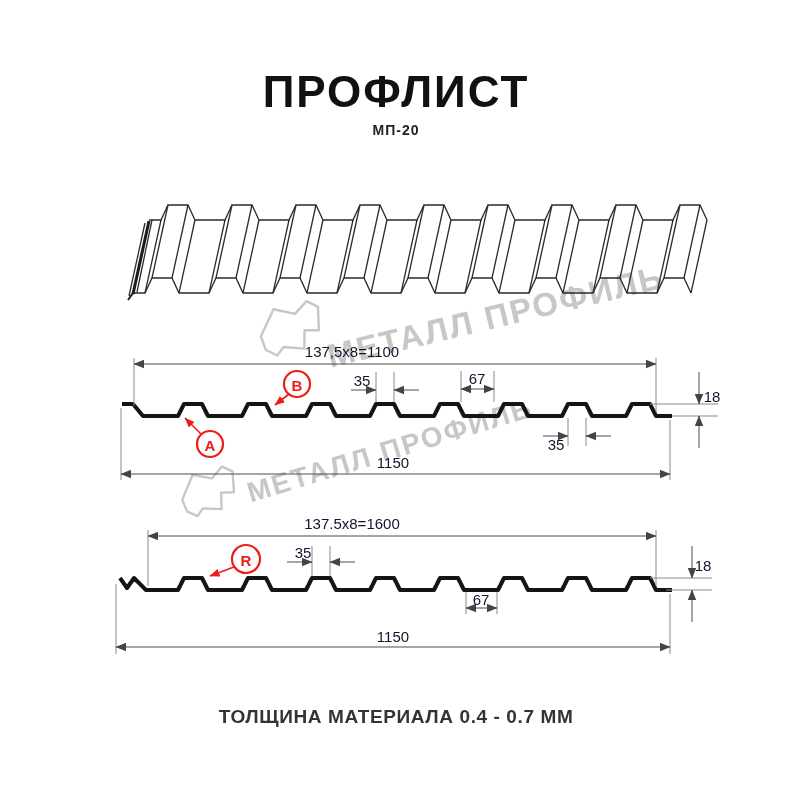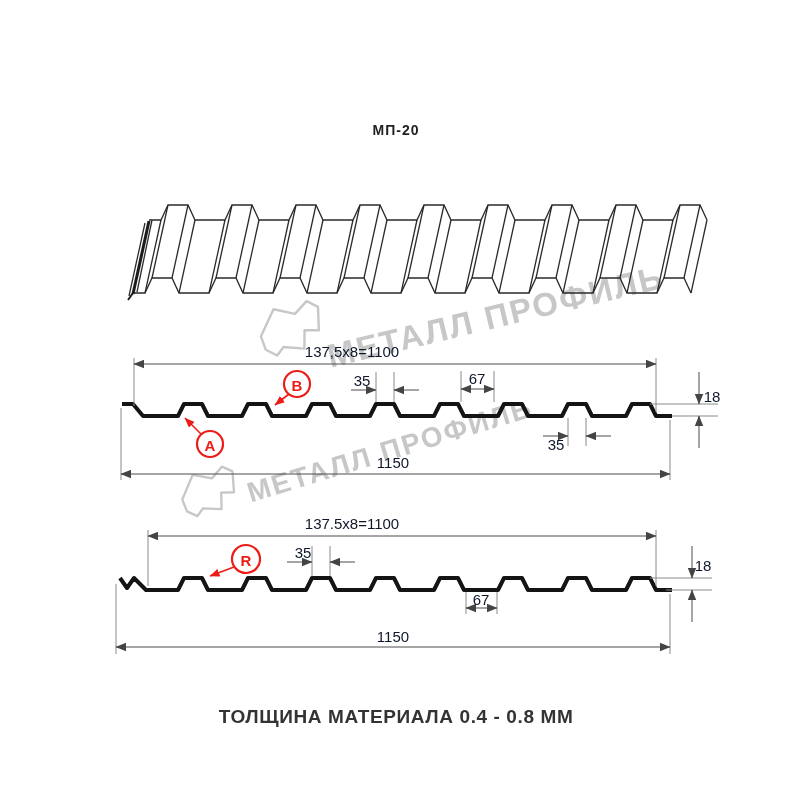--- a/index.html
+++ b/index.html
@@ -201,32 +201,33 @@
       <line x1="692" y1="546" x2="692" y2="578" stroke="#4d4d4d" stroke-width="1" marker-end="url(#ar)"></line>
       <line x1="692" y1="622" x2="692" y2="590" stroke="#4d4d4d" stroke-width="1" marker-end="url(#ar)"></line>
 
       <g stroke="#ed1c16" fill="none" stroke-width="2.2">
         <circle cx="246" cy="559" r="14"></circle>
         <line x1="234" y1="567" x2="210" y2="576" marker-end="url(#arR)" stroke-width="1.6"></line>
       </g>
     </g>
   </svg>
 
+  <div class="abs layer-text title center-text" style="left:396px;top:92px;">ПРОФЛИСТ</div>
   <div class="abs layer-text subtitle center-text" style="left:396px;top:130px;">МП-20</div>
 
   <span class="abs layer-text dim-label center-text" style="left:352px;top:351px;">137,5x8=1100</span>
   <span class="abs layer-text dim-label center-text" style="left:393px;top:462px;">1150</span>
   <span class="abs layer-text dim-label center-text" style="left:362px;top:380px;">35</span>
   <span class="abs layer-text dim-label center-text" style="left:477px;top:378px;">67</span>
   <span class="abs layer-text dim-label center-text" style="left:712px;top:396px;">18</span>
   <span class="abs layer-text dim-label center-text" style="left:556px;top:444px;">35</span>
   <span class="abs layer-text marker-letter center-text" style="left:210px;top:445px;">A</span>
   <span class="abs layer-text marker-letter center-text" style="left:297px;top:385px;">B</span>
 
-  <span class="abs layer-text dim-label center-text" style="left:352px;top:523px;">137.5x8=1100</span>
+  <span class="abs layer-text dim-label center-text" style="left:352px;top:523px;">137.5x8=1600</span>
   <span class="abs layer-text dim-label center-text" style="left:393px;top:636px;">1150</span>
   <span class="abs layer-text dim-label center-text" style="left:303px;top:552px;">35</span>
   <span class="abs layer-text dim-label center-text" style="left:481px;top:599px;">67</span>
   <span class="abs layer-text dim-label center-text" style="left:703px;top:565px;">18</span>
   <span class="abs layer-text marker-letter center-text" style="left:246px;top:560px;">R</span>
 
-  <div class="abs layer-text footer-note center-text" style="left:396px;top:717px;">ТОЛЩИНА МАТЕРИАЛА 0.4 - 0.8 ММ</div>
+  <div class="abs layer-text footer-note center-text" style="left:396px;top:717px;">ТОЛЩИНА МАТЕРИАЛА 0.4 - 0.7 ММ</div>
 </div>
 
 </body></html>

